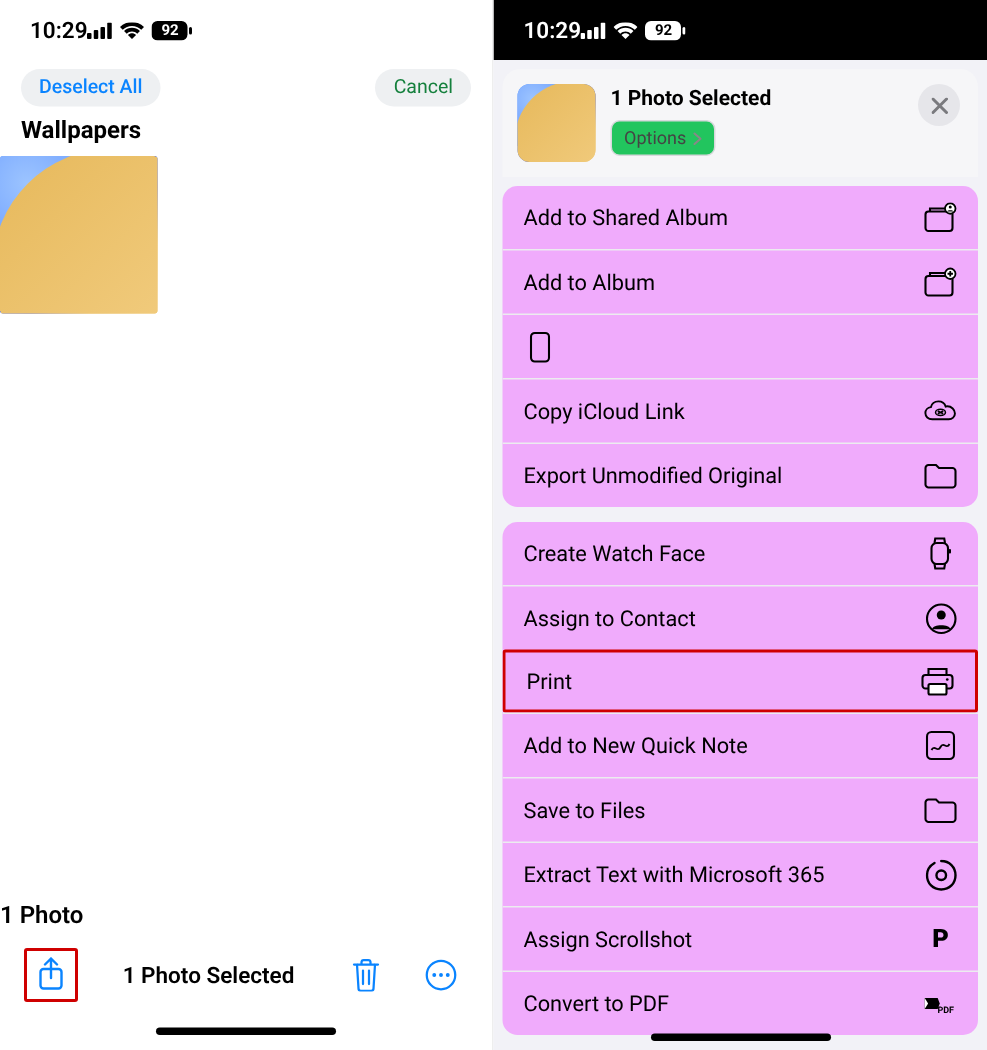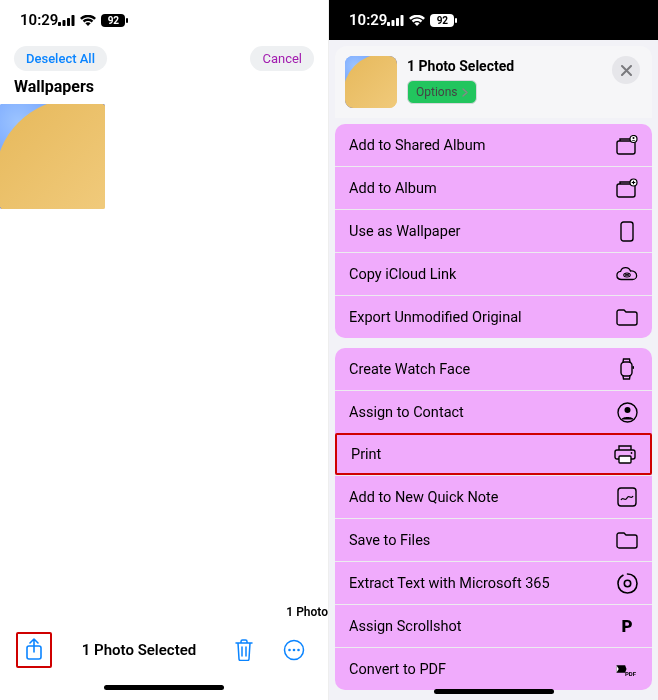--- a/index.html
+++ b/index.html
@@ -7,32 +7,32 @@
   .phone{position:relative;width:329px;height:700px;box-sizing:border-box;overflow:hidden;}
   .phone-left{background:#fff;border-right:1px solid #eee;}
   .phone-right{background:#f2f2f7;}
   
   .status{height:40px;display:flex;align-items:center;padding:0 20px;font-weight:600;font-size:15px;color:#000;}
   .phone-right .status{background:#000;color:#fff;}
   .status .indicators{display:flex;align-items:center;gap:5px;}
   .status svg{display:block;}
   
   .lp-topbar{display:flex;justify-content:space-between;align-items:center;padding:6px 14px 2px;}
-  .pill{background:#eef0f2;border-radius:14px;padding:5px 12px;font-size:13px;color:#a21caf;}
+  .pill{background:#eef0f2;border-radius:14px;padding:5px 12px;font-size:13px;color:#15803d;}
   .pill.blue{color:#0a84ff;font-weight:500;}
   .lp-title{font-size:16px;font-weight:700;padding:4px 14px 8px;color:#000;}
   
   .thumb{width:105px;height:105px;position:relative;margin-left:0;border-radius:2px;overflow:hidden;background:linear-gradient(135deg,#6aa2ff 0%,#4f7fff 40%,#2a3fbf 60%,#e6b85a 78%,#f5d28a 100%);}
   .thumb::before{content:"";position:absolute;left:-30px;top:-30px;width:120px;height:120px;border-radius:50%;background:radial-gradient(circle at 40% 40%,#9cc4ff, #5a8fff 70%);} 
   .thumb::after{content:"";position:absolute;right:-50px;bottom:-50px;width:160px;height:160px;border-radius:50%;background:linear-gradient(135deg,#e6b85a,#f5d28a);} 
   .check{position:absolute;right:4px;bottom:4px;width:22px;height:22px;border-radius:50%;background:#0a84ff;border:2px solid #fff;display:flex;align-items:center;justify-content:center;}
   .check svg{width:12px;height:12px;}
   
   .lp-bottom{position:absolute;left:0;right:0;bottom:0;padding:0 0 10px;}
-  .lp-count{text-align:right;font-size:12px;font-weight:600;color:#000;padding:4px 0 8px;}
+  .lp-count{text-align:left;font-size:16px;font-weight:600;color:#000;padding:4px 0 8px;}
   .lp-toolbar{display:flex;align-items:center;justify-content:space-between;padding:0 16px 4px;height:46px;}
   .lp-sel{font-size:15px;font-weight:600;color:#000;}
   .iconbtn{width:36px;height:36px;display:flex;align-items:center;justify-content:center;}
   .home-ind{width:120px;height:5px;background:#000;border-radius:3px;margin:8px auto 0;}
   .phone-right .home-ind{background:#000;}
   .redbox{border:2px solid #cf0000;border-radius:2px;box-sizing:border-box;}
   
   .sheet-head{background:#f6f6f8;margin:6px 6px 0;border-radius:12px 12px 0 0;padding:10px 12px 10px 10px;display:flex;align-items:flex-start;gap:10px;}
   .sheet-thumb{width:52px;height:52px;border-radius:8px;overflow:hidden;position:relative;flex:none;background:linear-gradient(135deg,#6aa2ff 0%,#4f7fff 40%,#2a3fbf 60%,#e6b85a 78%,#f5d28a 100%);} 
   .sheet-thumb::before{content:"";position:absolute;left:-14px;top:-14px;width:60px;height:60px;border-radius:50%;background:radial-gradient(circle at 40% 40%,#9cc4ff,#5a8fff 70%);} 
@@ -182,21 +182,20 @@
           <span class="ricon">
               <svg width="22" height="20" viewBox="0 0 22 20">
                 <rect x="1" y="6" width="18" height="13" rx="2" stroke="#000" stroke-width="1.4" fill="none"></rect>
                 <path d="M4 6 V4 H16 V6" stroke="#000" stroke-width="1.4" fill="none"></path>
                 <circle cx="17.5" cy="4.5" r="3.5" fill="#fff" stroke="#000" stroke-width="1.2"></circle>
                 <path d="M17.5 2.7 V6.3 M15.7 4.5 H19.3" stroke="#000" stroke-width="1.2"></path>
               </svg>
             </span>
         </div>
         <div class="row">
-          <span class="label">Use as Wallpaper</span>
           <span class="ricon">
               <svg width="14" height="21" viewBox="0 0 14 21">
                 <rect x="1" y="1" width="12" height="19" rx="2.5" stroke="#000" stroke-width="1.4" fill="none"></rect>
               </svg>
             </span>
         </div>
         <div class="row">
           <span class="label">Copy iCloud Link</span>
           <span class="ricon">
               <svg width="24" height="16" viewBox="0 0 24 16">

